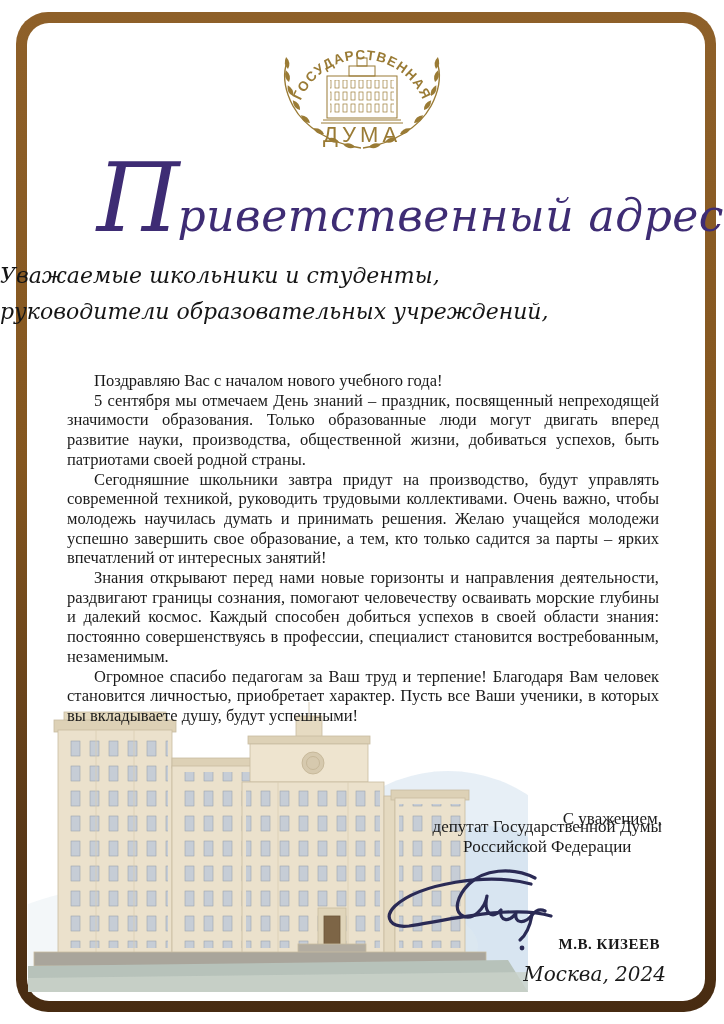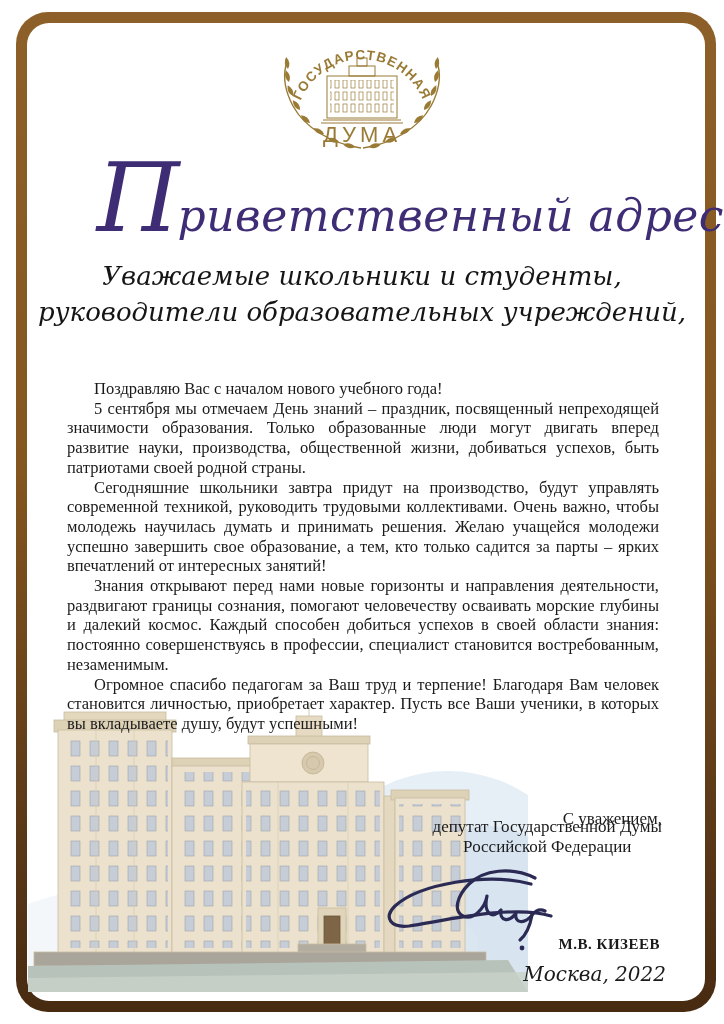--- a/index.html
+++ b/index.html
@@ -25,26 +25,26 @@
   .emblem { position:absolute; top:30px; left:50%; margin-left:-85px; }
   .title {
     position:absolute; top:158px; left:0; width:100%;
     text-align:right; color:#3e2c74;
     font-family:"DejaVu Serif", serif; font-style:italic;
   }
   .title .cap { font-size:95px; line-height:0.85; letter-spacing:-2px; }
   .title .rest { font-size:44px; letter-spacing:0.5px; }
   .salutation {
     position:absolute; top:258px; left:0; width:100%;
-    text-align:center; font-family:"DejaVu Serif", serif; font-style:italic;
-    font-size:26px; line-height:36px; color:#151515;
+    font-family:"DejaVu Serif", serif; font-style:italic;
+    font-size:22px; line-height:36px; color:#151515;
   }
   .body-text {
     position:absolute; top:371px; left:67px; width:592px;
-    font-size:16.5px; line-height:19.7px; text-align:justify;margin-top:8px;
+    font-size:16.5px; line-height:19.7px; text-align:justify;
   }
   .body-text p { margin:0; text-indent:27px; }
   .closing { position:absolute; top:778px; right:62px; font-size:17px;margin-top:31px; }
   .signatory {
     position:absolute; top:817px; right:62px;
     font-size:17px; line-height:19.5px; text-align:center;
   }
   .signatory-name {
     position:absolute; top:888px; right:64px;
     font-size:15px; font-weight:bold; letter-spacing:0.5px;margin-top:48px;
@@ -181,16 +181,16 @@
 
     <svg class="signature" width="175" height="100" viewBox="0 0 175 100">
       <g stroke="#2a2a55" stroke-width="3.2" fill="none" stroke-linecap="round" stroke-linejoin="round">
         <path d="M152,14 C128,2 100,6 86,20 C74,32 70,47 80,52 C90,57 102,44 104,32 C100,50 110,56 118,46 C116,57 126,59 133,49 C131,59 141,61 149,51 C153,46 158,45 162,47"></path>
         <path d="M148,20 C104,8 36,20 12,42 C0,54 8,64 26,62 C60,57 130,40 168,52"></path>
         <path d="M149,51 C147,62 143,71 137,76"></path>
       </g>
       <circle cx="139" cy="84" r="2.4" fill="#2a2a55"></circle>
     </svg>
 
-    <div class="place-date">Москва, 2022</div>
+    <div class="place-date">Москва, 2024</div>
 
   </div>
 </div>
 
 </body></html>

